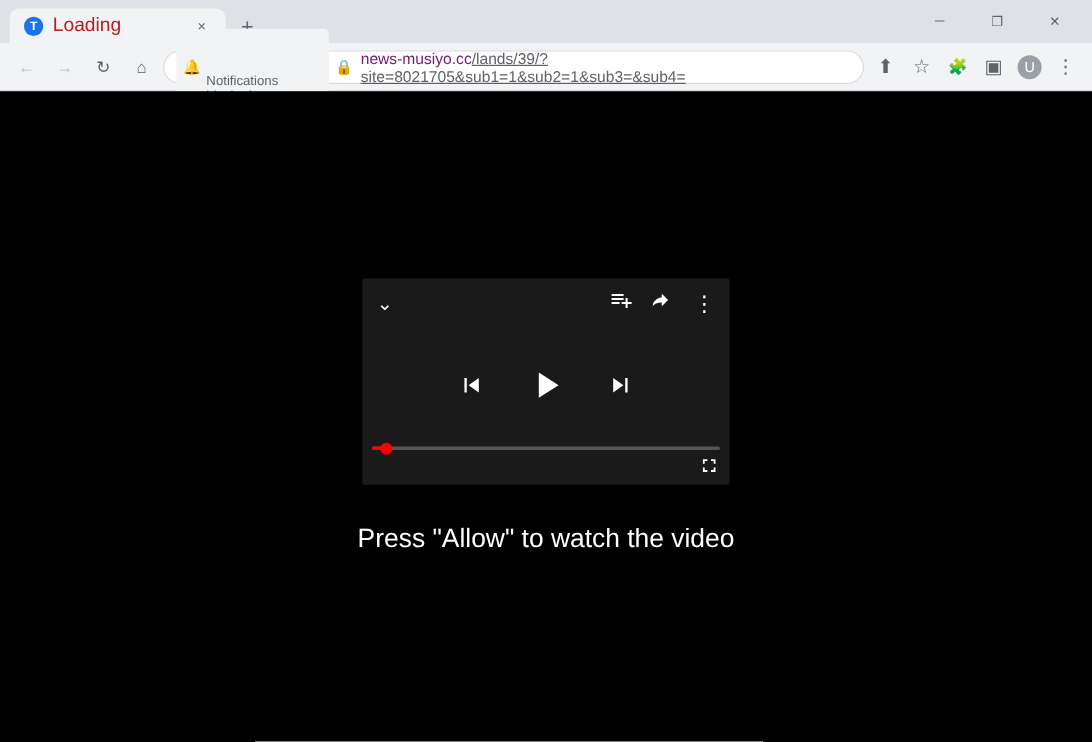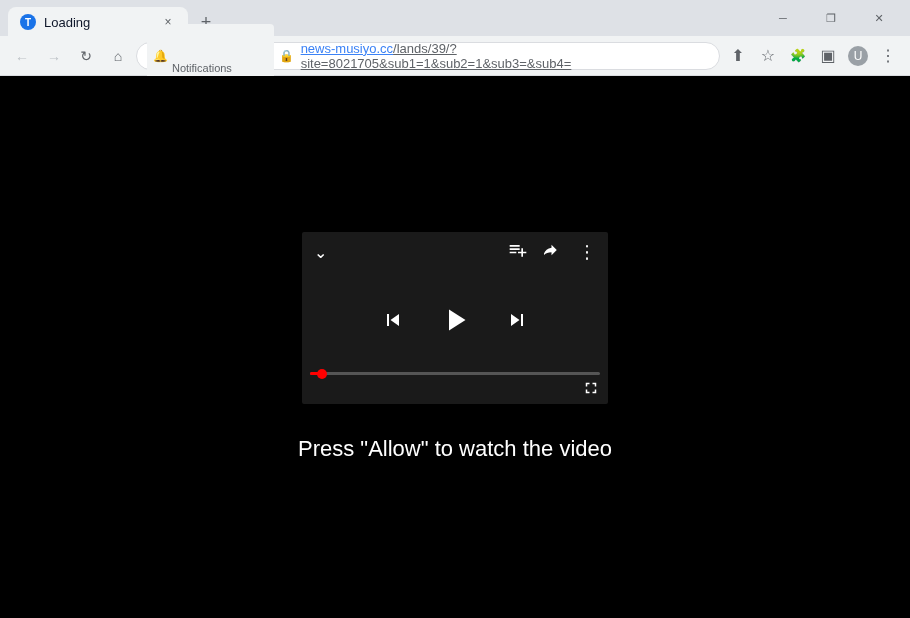--- a/index.html
+++ b/index.html
@@ -43,22 +43,22 @@
       background: #1a73e8;
       display: flex;
       align-items: center;
       justify-content: center;
       font-size: 10px;
       color: white;
       font-weight: bold;
       flex-shrink: 0;
     }
     .tab-title {
-      font-size: 13px;
-      color: #0f172a;
+      font-size: 16px;
+      color: #b91c1c;
       flex: 1;
       white-space: nowrap;
       overflow: hidden;
       text-overflow: ellipsis;
     }
     .tab-close {
       width: 16px;
       height: 16px;
       border-radius: 50%;
       display: flex;
@@ -140,21 +140,21 @@
       align-items: center;
       gap: 4px;
       background: #f1f3f4;
       padding: 2px 6px;
       border-radius: 4px;
     }
     .url-text {
       font-size: 13px;
       color: #202124;
     }
-    .url-text span.domain { color: #3b82f6; text-decoration: underline; }
+    .url-text span.domain { color: #701a75; }
     .url-text span.path { color: #5f6368; text-decoration: underline; }
     .toolbar-icons {
       display: flex;
       align-items: center;
       gap: 2px;
     }
     .toolbar-icon {
       width: 28px;
       height: 28px;
       border-radius: 50%;

